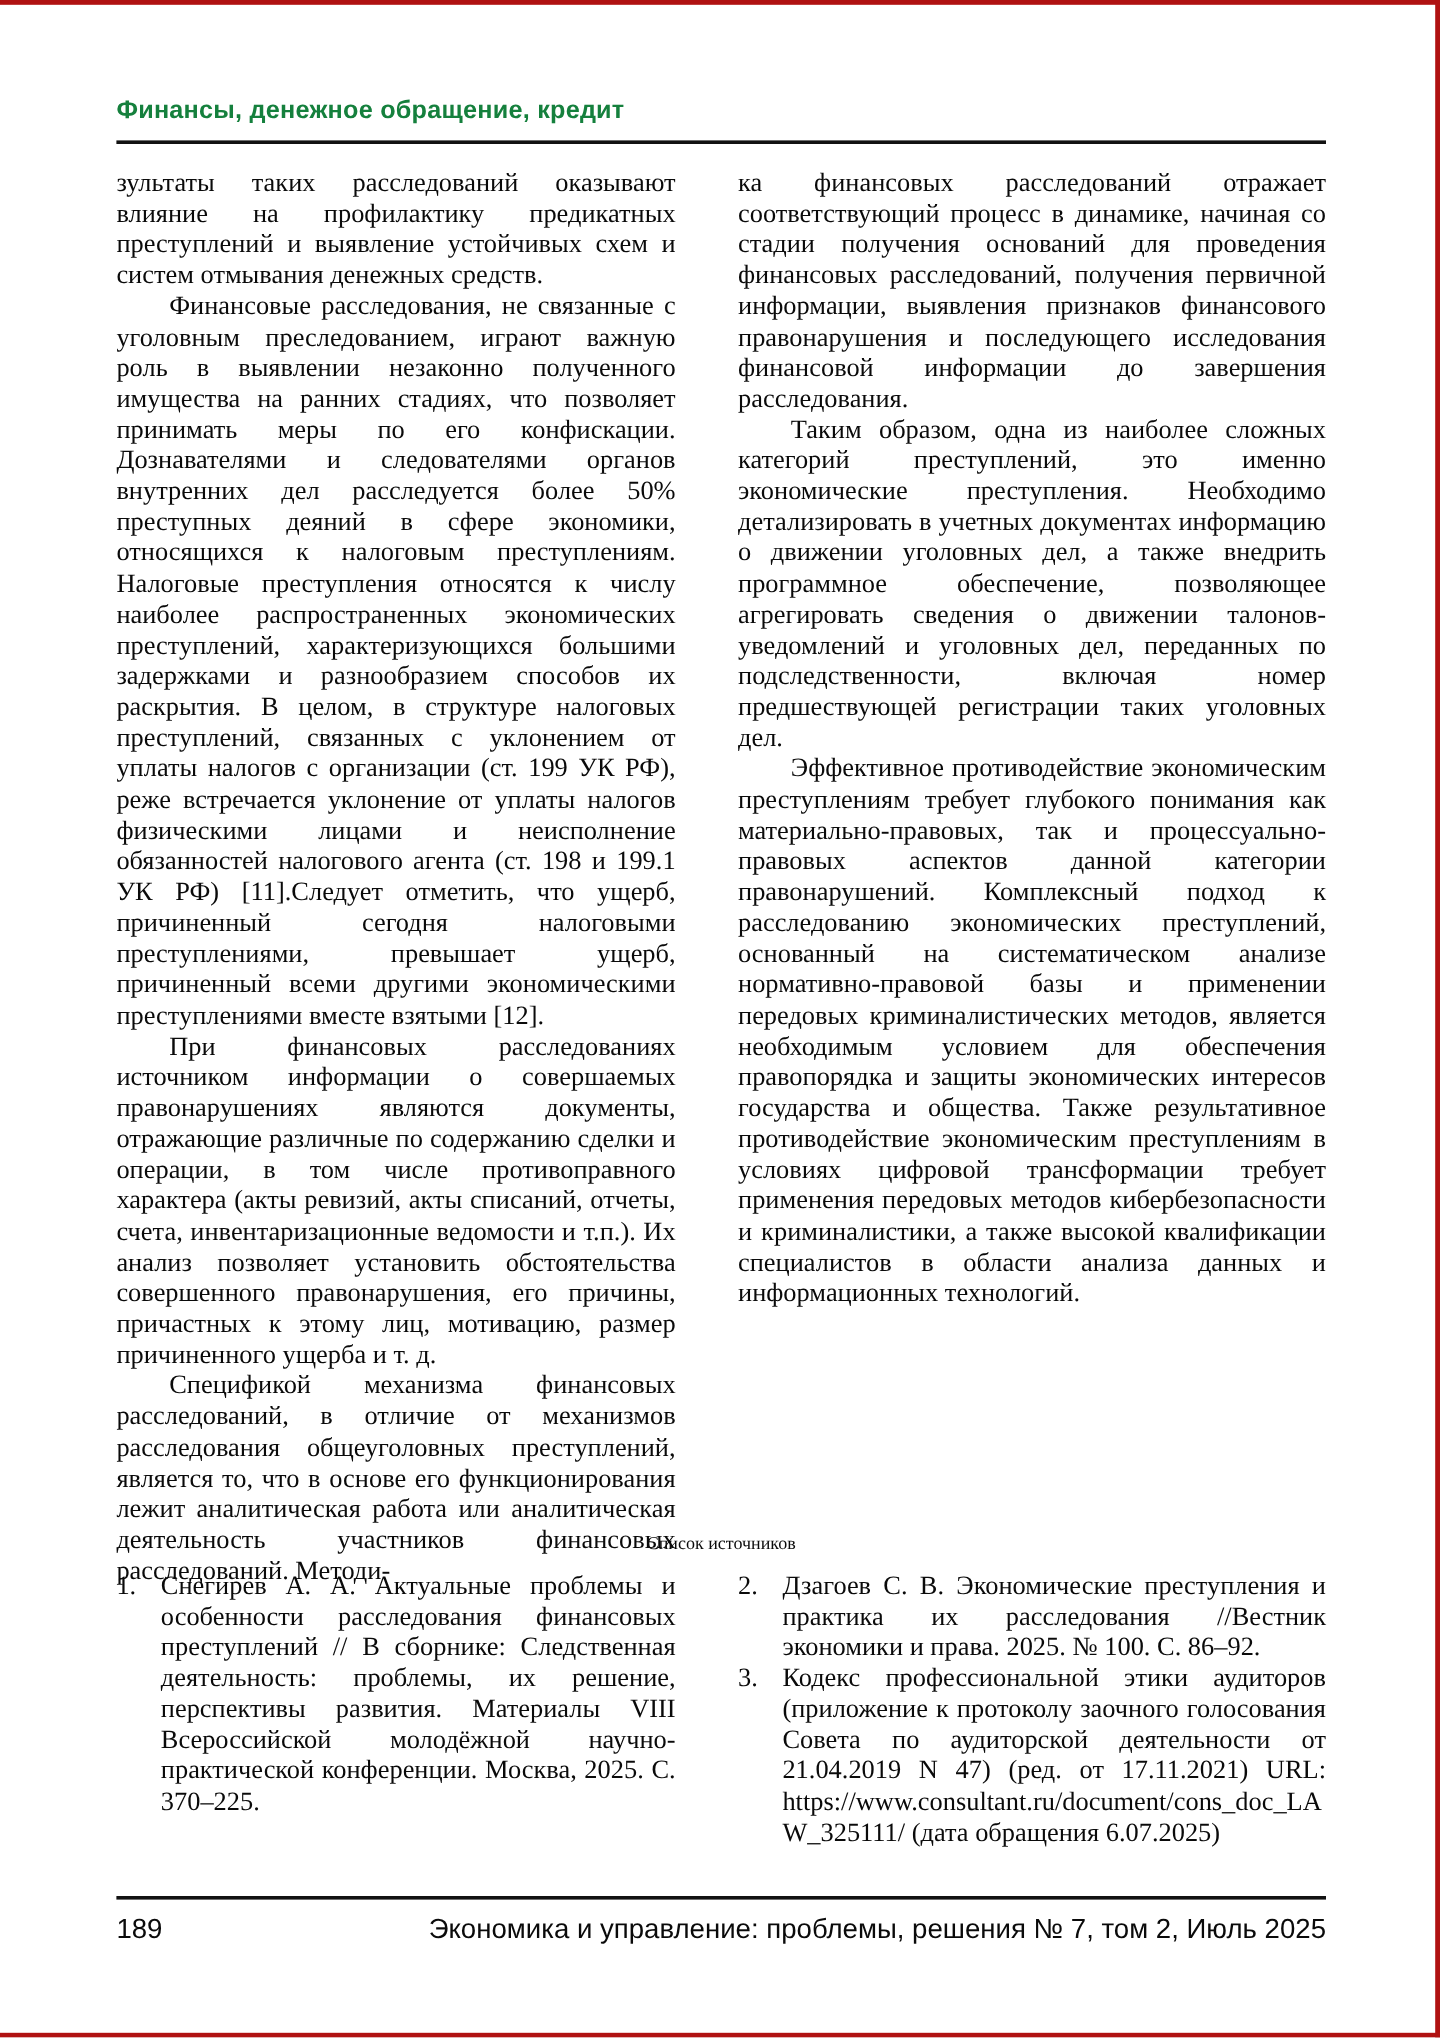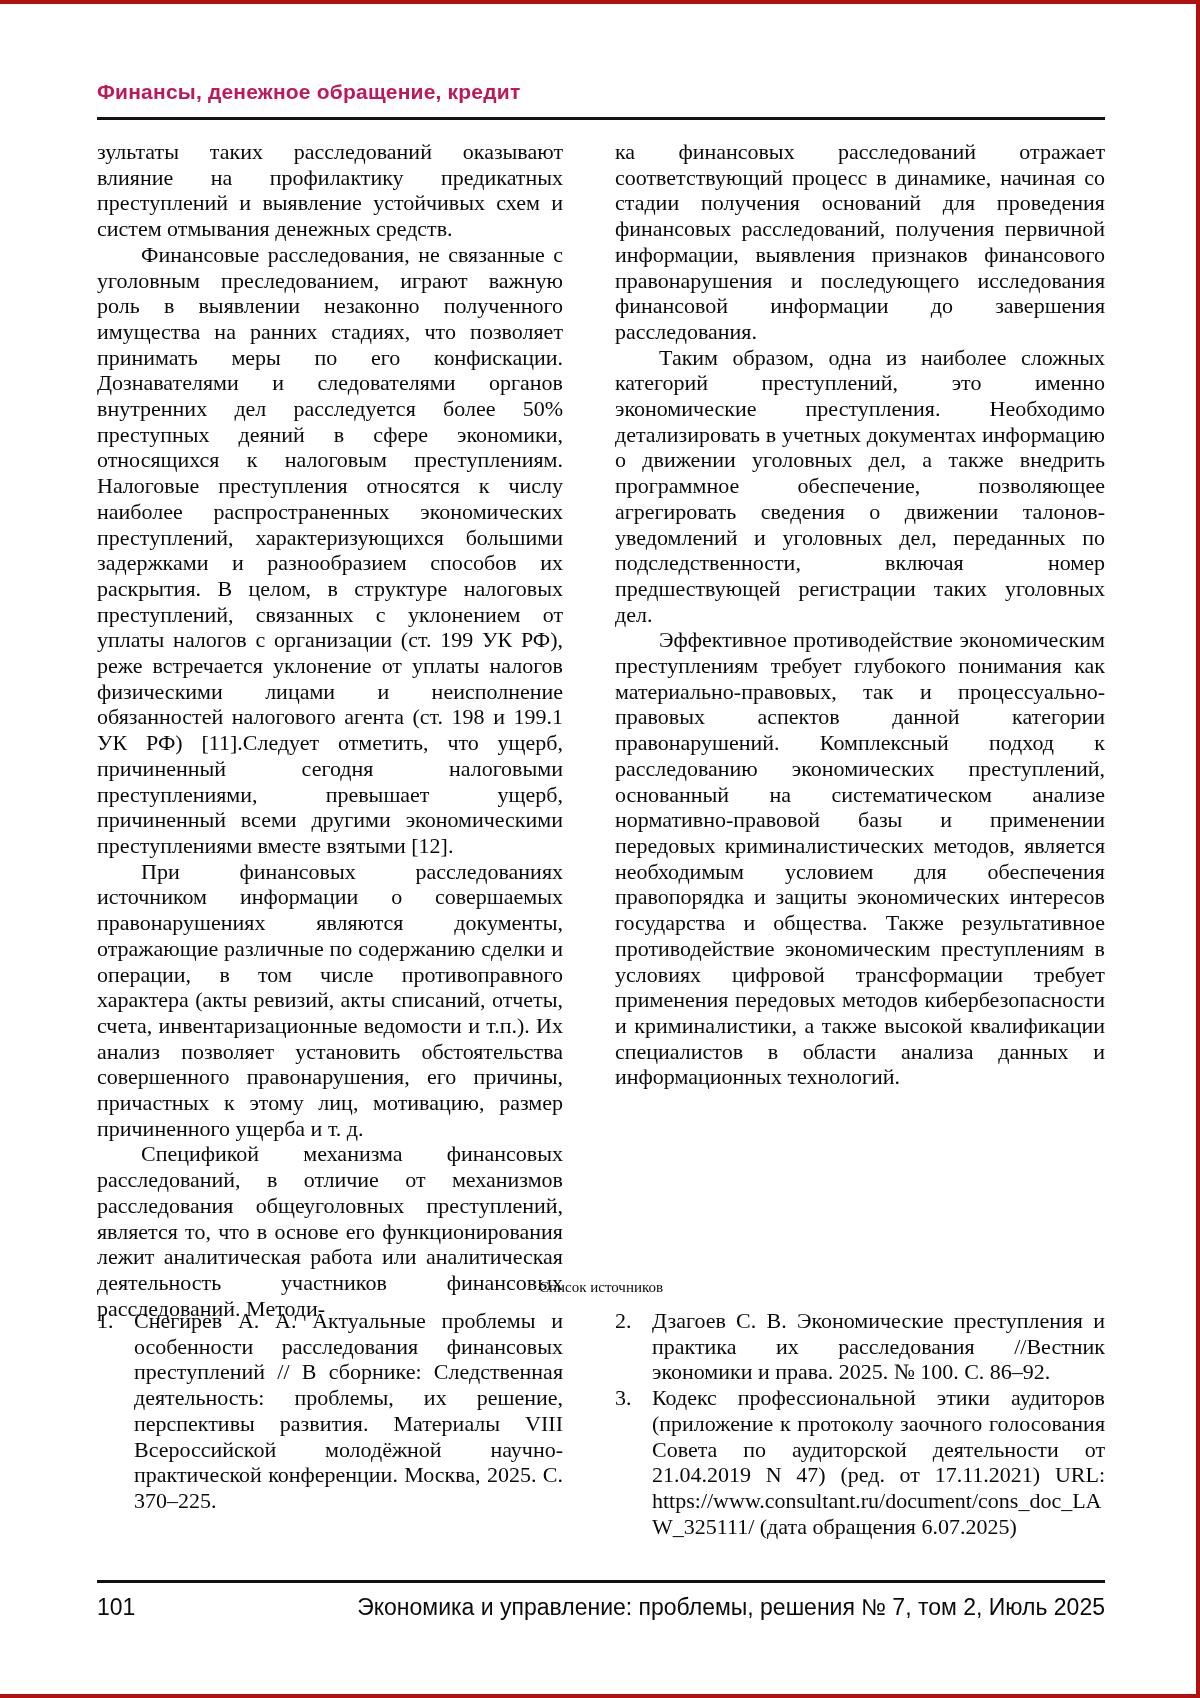--- a/index.html
+++ b/index.html
@@ -15,21 +15,21 @@
     position:absolute; inset:0; pointer-events:none;
     border-top:4px solid var(--frame,#b01212);
     border-right:4px solid var(--frame,#b01212);
     border-bottom:4px solid var(--frame,#b01212);
     z-index:5;
   }
   .rubric {
     position:absolute; left:97px; top:80px; width:1008px;
     font-family:"Liberation Sans", sans-serif;
     font-weight:bold; font-size:21px; letter-spacing:.2px;
-    color:#be185d;
+    color:#15803d;
   }
   .header-rule {
     position:absolute; left:97px; top:117px; width:1008px; height:3px;
     background:#121212;
   }
   .body-cols {
     position:absolute; left:97px; top:139px; width:1008px;
     display:flex; gap:52px;
   }
   .col-l { width:466px; flex:none; }
@@ -103,16 +103,16 @@
     <div class="ref">
       <span class="ref-num">3.</span>
       <div class="ref-body"><span class="author"></span><span>Кодекс профессиональной этики аудиторов (приложение к протоколу заочного голосования Совета по аудиторской деятельности от 21.04.2019 N 47) (ред. от 17.11.2021) URL: https://www.consultant.ru/document/cons_doc_LAW_325111/ (дата обращения 6.07.2025)</span></div>
     </div>
   </div>
 </section>
 
 <footer>
   <div class="footer-rule"></div>
   <div class="footer-row">
-    <span>101</span>
+    <span>189</span>
     <span>Экономика и управление: проблемы, решения № 7, том 2, Июль 2025</span>
   </div>
 </footer>
 
 </body></html>

